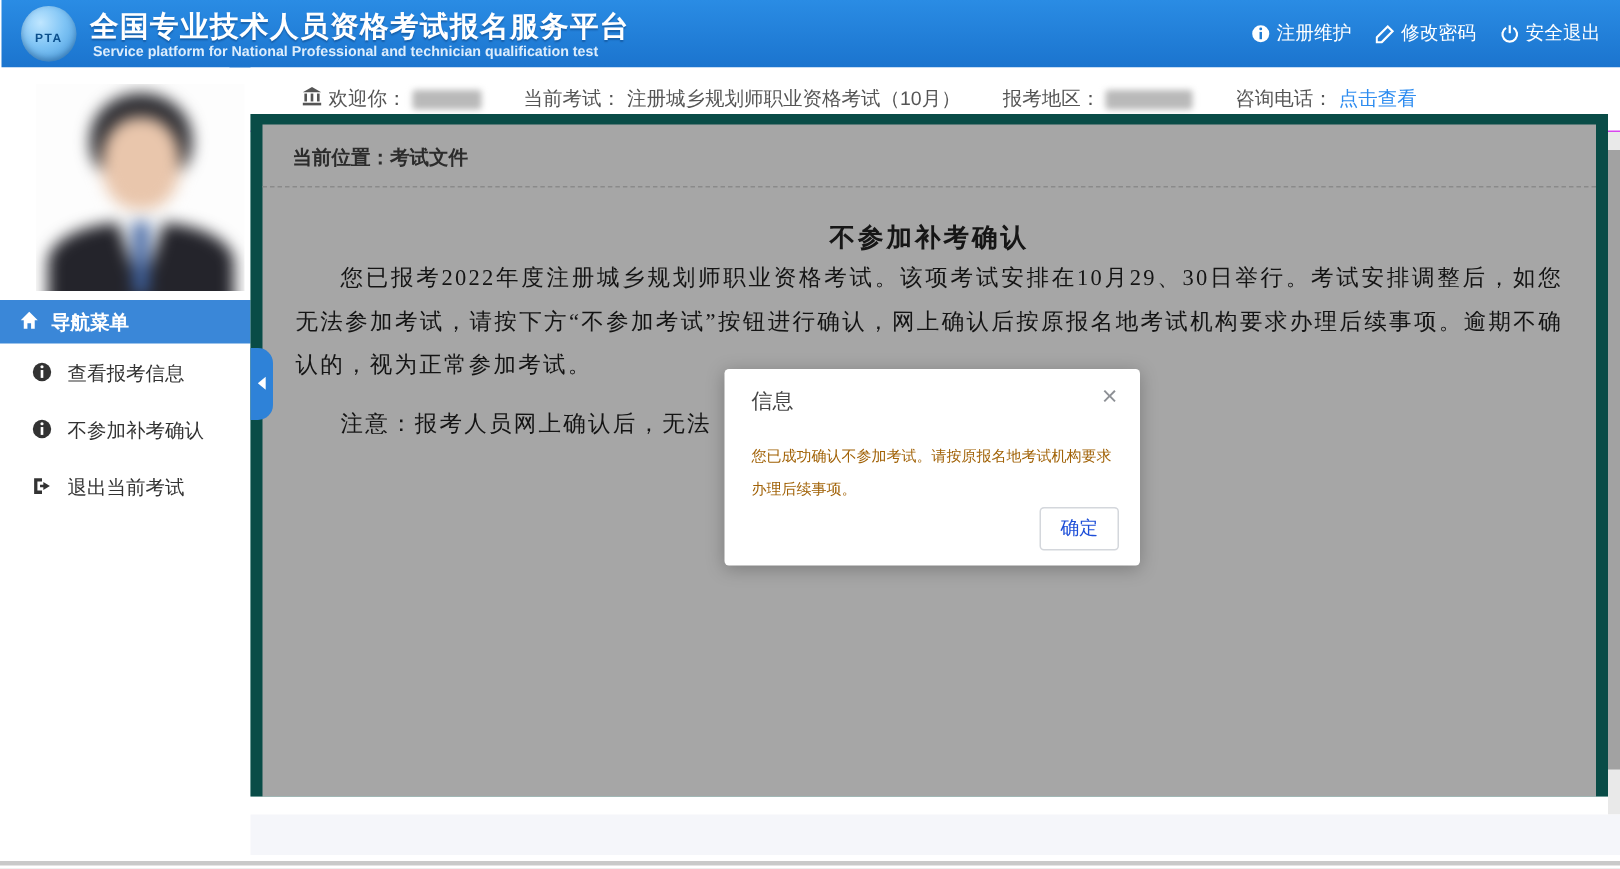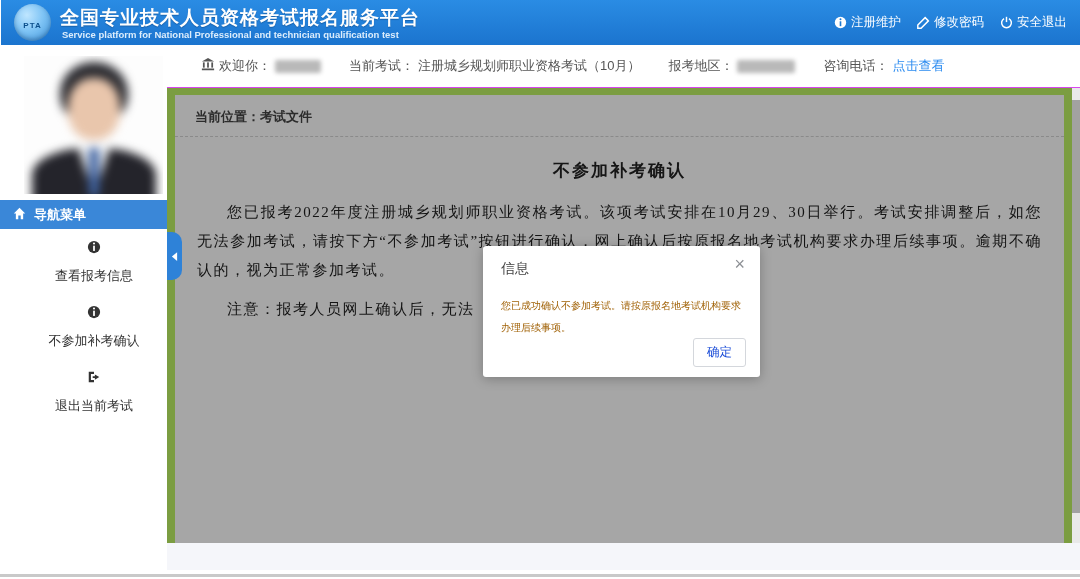--- a/index.html
+++ b/index.html
@@ -28,43 +28,43 @@
   .p-hair { position:absolute; left:36px; top:6px; width:68px; height:62px; background:#2c2c31; border-radius:50% 50% 45% 45%; }
   .p-face { position:absolute; left:44px; top:22px; width:52px; height:62px; background:#e9c6ac; border-radius:46%; }
   .p-suit { position:absolute; left:8px; top:92px; width:124px; height:60px; background:#24242b; border-radius:45% 45% 0 0; }
   .p-shirt { position:absolute; left:53px; top:88px; width:34px; height:52px; background:#f4f6f8;
     clip-path:polygon(0 0,100% 0,50% 100%); }
   .p-tie { position:absolute; left:65px; top:92px; width:10px; height:48px; background:#3f62a0; }
   .nav-header { position:absolute; left:0; top:155px; width:167px; height:29px; background:#3a87d8; color:#fff;
     display:flex; align-items:center; gap:8px; padding-left:13px; font-size:13px; font-weight:bold; }
   .nav-list { position:absolute; left:0; top:184px; width:167px; }
   .nav-item { display:flex; align-items:center; gap:10px; padding:9px 0 9px 21px; font-size:13px; color:#333;
-    cursor:pointer; margin-top:2px;flex-direction:column; }
+    cursor:pointer; margin-top:2px; }
   .nav-item svg { flex:0 0 auto; }
   .collapse-handle { position:absolute; left:167px; top:232px; width:15px; height:48px; background:#2e82d8;
     border-radius:0 10px 10px 0; z-index:30; display:flex; align-items:center; justify-content:center; cursor:pointer; }
 
   
   .topbar { position:absolute; left:167px; top:45px; width:913px; height:43px; background:#fff;
     border-bottom:1px solid #d946ef; display:flex; align-items:center; gap:28px; padding-left:34px;
     font-size:13px; color:#555; }
   .topbar-group { display:flex; align-items:center; gap:4px; white-space:nowrap; }
   .blur-redact { display:inline-block; height:13px; border-radius:2px; background:#b9b9b9; filter:blur(2px); }
   .redact-name { width:46px; }
   .redact-region { width:58px; }
   .phone-link { color:#2d8cf0; cursor:pointer; }
 
   
-  .main-area { position:absolute; left:167px; top:88px; width:905px; height:455px; background:#bef264; }
+  .main-area { position:absolute; left:167px; top:76px; width:905px; height:455px; background:#0f766e; }
   .content-card { position:absolute; left:8px; top:7px; width:889px; height:448px; background:#fff; }
   .breadcrumb { padding:13px 20px 10px 20px; font-size:13px; font-weight:bold; color:#444;
     border-bottom:1px dashed #d5d5d5; }
   .page-title { margin-top:22px; text-align:center; font-size:17px; font-weight:bold; color:#222;
     font-family:"Liberation Serif","DejaVu Serif",serif; letter-spacing:2px; }
-  .body-text { margin:16px 22px 0 22px; font-size:15px; color:#1f1f1f; line-height:29px;
+  .body-text { margin:2px 22px 0 22px; font-size:15px; color:#1f1f1f; line-height:29px;
     font-family:"Liberation Serif","DejaVu Serif",serif; letter-spacing:1.5px; text-align:justify; }
   .body-text p { text-indent:2em; }
   .note-line { margin-top:10px; }
   .main-mask { position:absolute; inset:0; background:rgba(0,0,0,0.35); z-index:10; }
 
   
   .scrollbar { position:absolute; left:1072px; top:88px; width:8px; height:455px; background:#e9e9e9; }
   .scroll-thumb { position:absolute; left:0; top:12px; width:8px; height:413px; background:#a2a2a2; }
 
   

